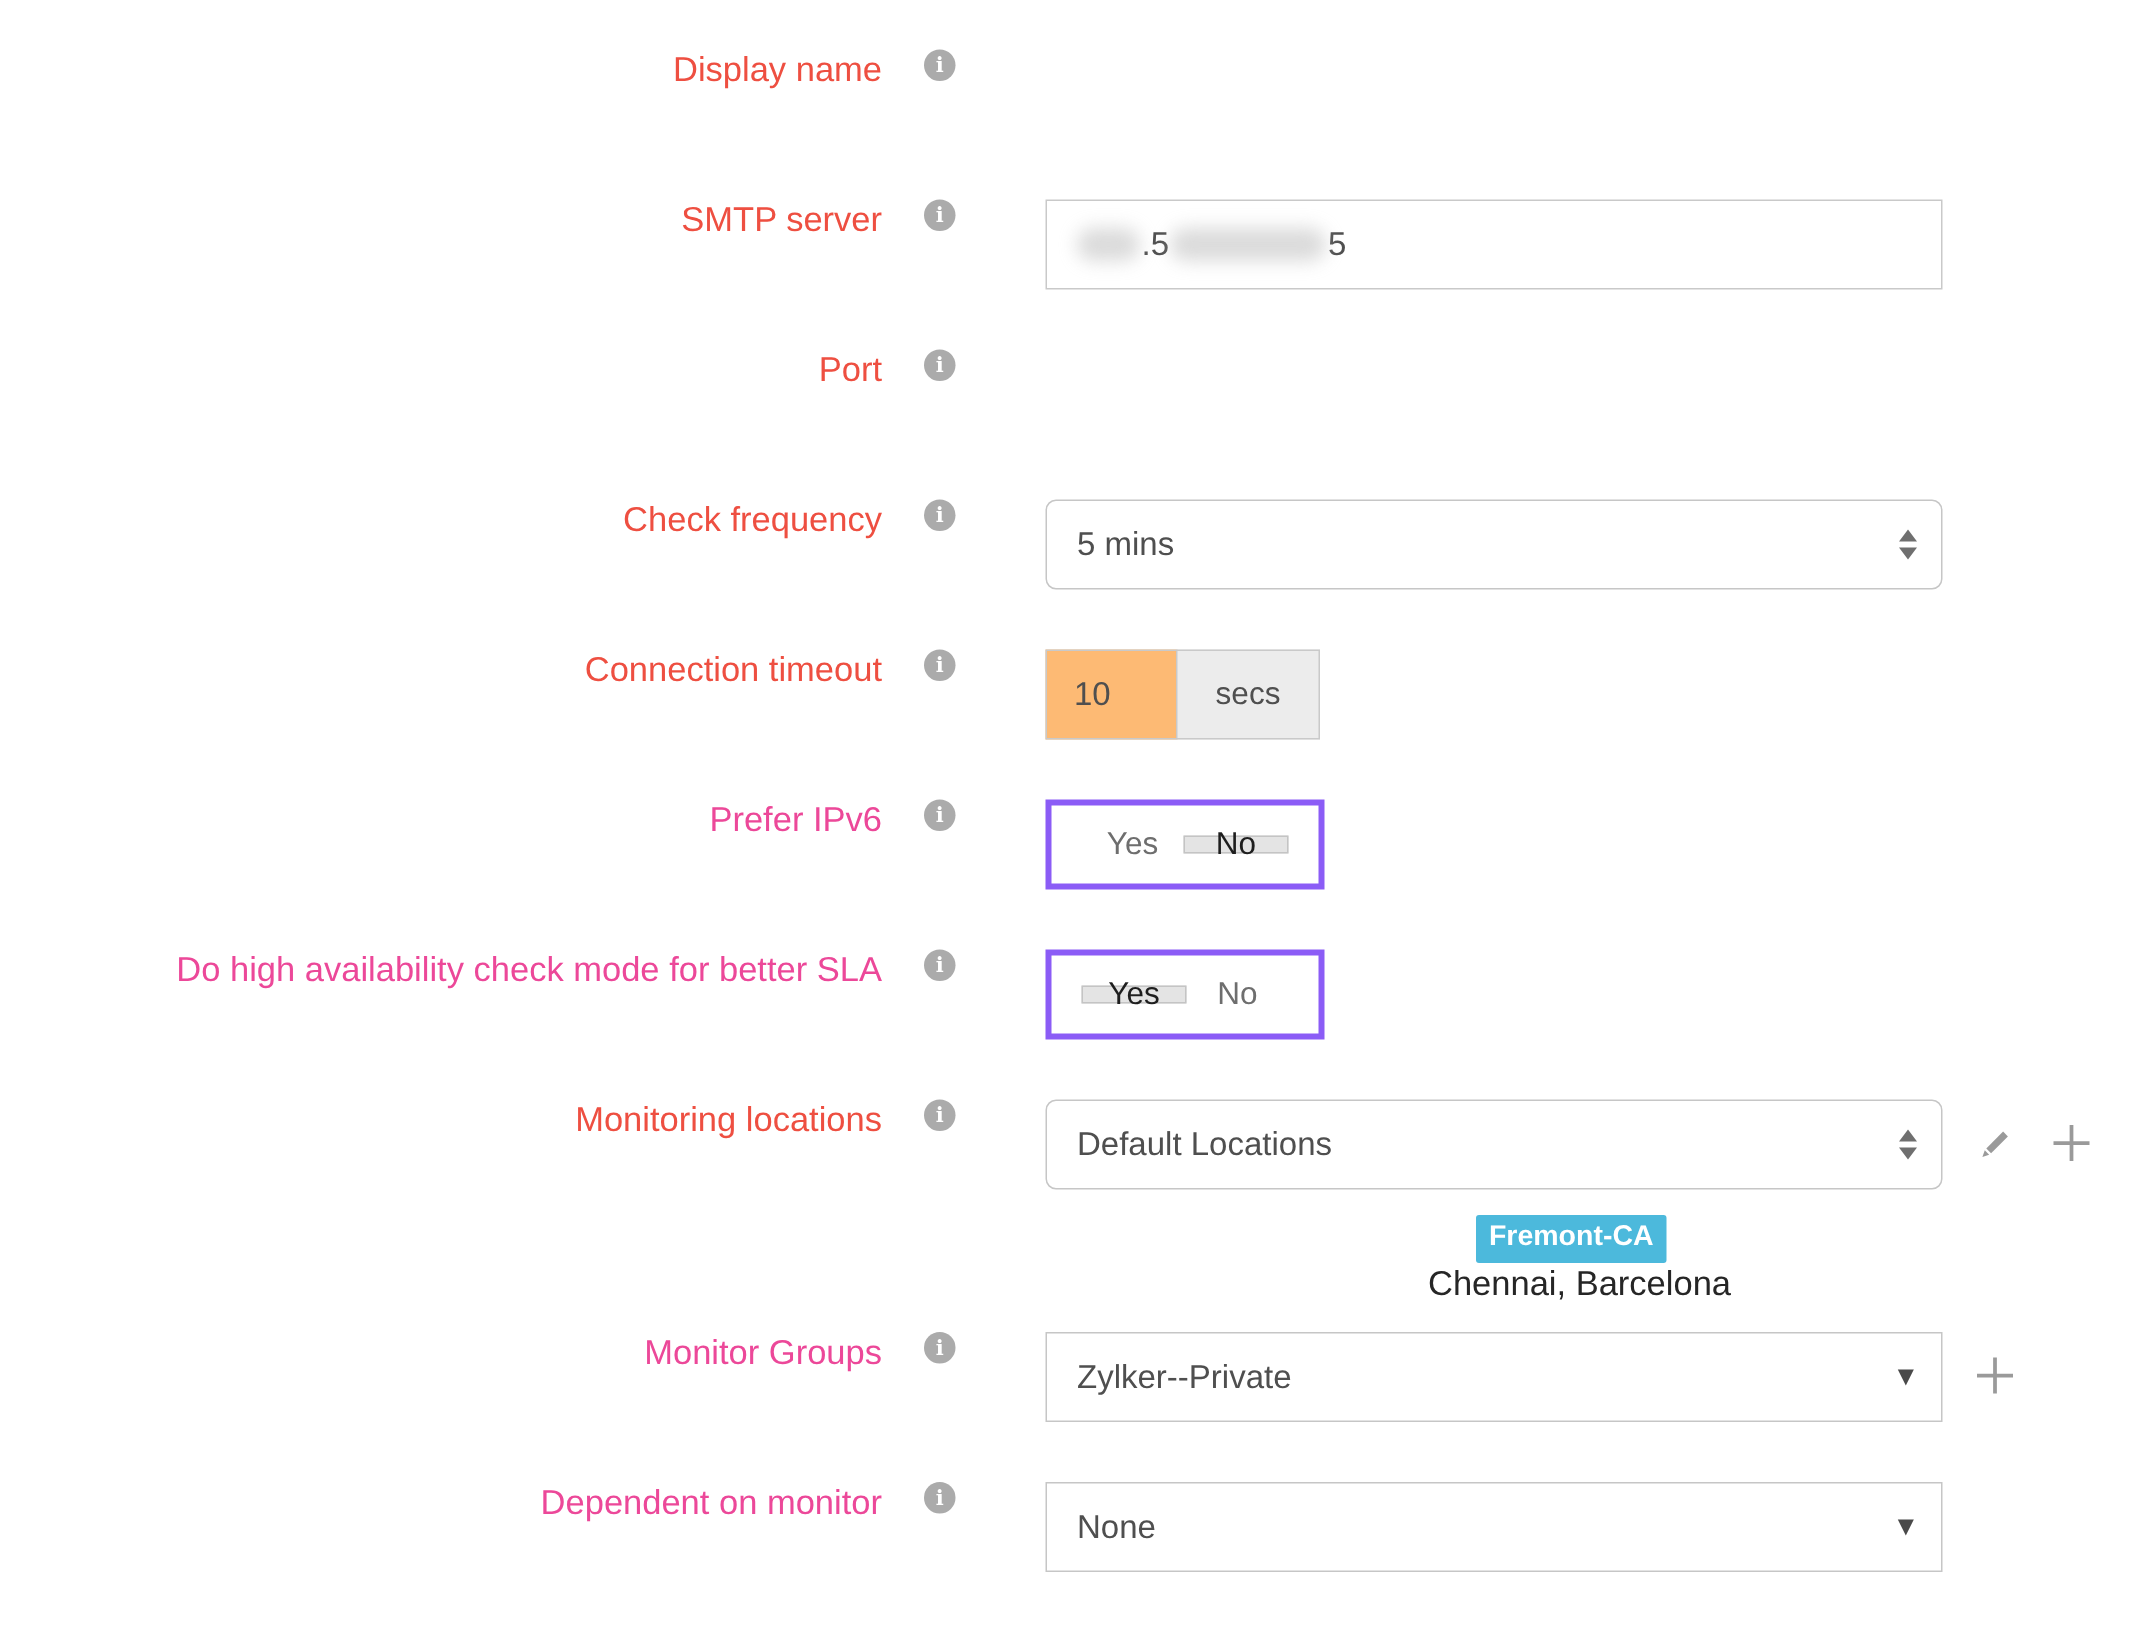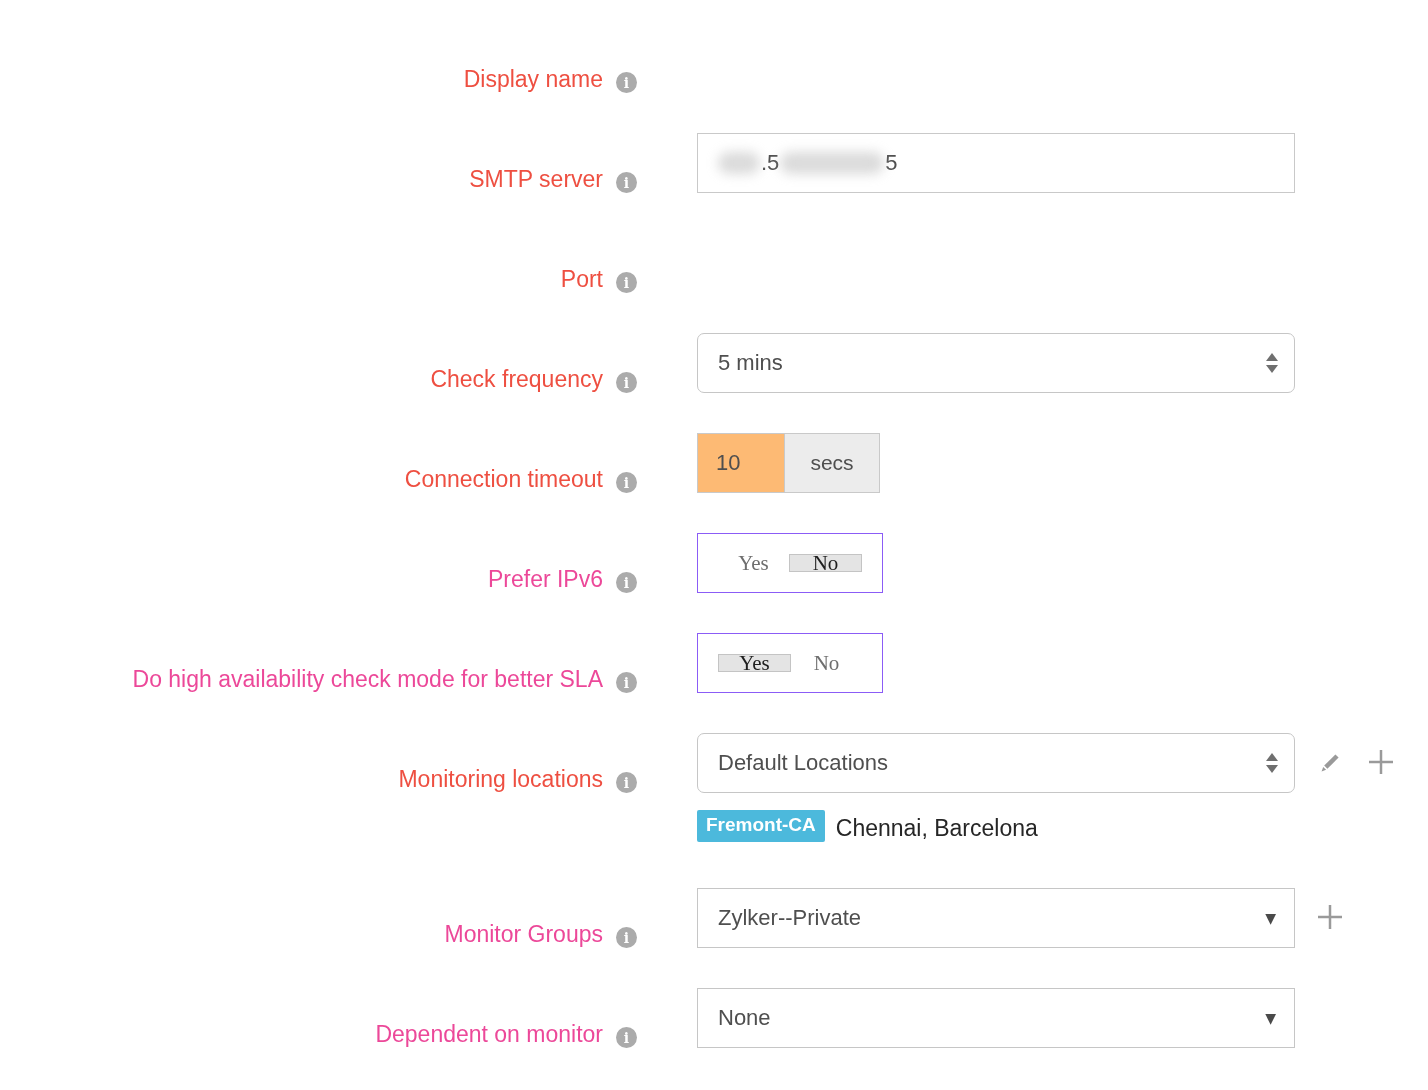--- a/index.html
+++ b/index.html
@@ -15,23 +15,23 @@
   }
   .row {
     display: flex;
     align-items: flex-start;
     margin-bottom: 40px;
   }
   .label-cell {
     width: 637px;
     height: 60px;
     display: flex;
-    align-items: flex-end;
+    align-items: flex-start;
     justify-content: flex-end;
-    gap: 13px;
+    gap: 28px;
     flex-shrink: 0;
   }
   .label-text {
     font-size: 23px;
     color: #ec4899;
     white-space: nowrap;
   }
   .label-text.required { color: #ee4f41; }
   .info-icon {
     width: 21px;
@@ -160,25 +160,24 @@
     display: flex;
     align-items: center;
     justify-content: center;
     font-size: 21px;
     color: #4f4f4f;
   }
   .toggle {
     width: 186px;
     height: 60px;
     box-sizing: border-box;
-    border: 1px solid #8b5cf6;
+    border: 4px solid #8b5cf6;
     background: #fff;
     display: flex;
     padding: 20px;
-    font-family: Liberation Serif, serif;
   }
   .toggle-opt {
     flex: 1;
     display: flex;
     align-items: center;
     justify-content: center;
     font-size: 21px;
     color: #6e6e6e;
     cursor: pointer;
     box-sizing: border-box;
@@ -194,23 +193,24 @@
     justify-content: center;
     cursor: pointer;
     background: none;
     border: none;
     padding: 0;
   }
   .icon-btn.edit { margin-left: 21px; }
   .icon-btn.add  { margin-left: 18px; }
   .tags-line {
     display: flex;
-    align-items: flex-end;
+    align-items: center;
     margin-top: 17px;
     height: 32px;
+    flex-direction: column;
   }
   .badge {
     background: #4cb9dc;
     color: #ffffff;
     font-size: 19px;
     font-weight: bold;
     padding: 4px 9px 5px 9px;
     border-radius: 2px;
     line-height: 1.2;
   }

